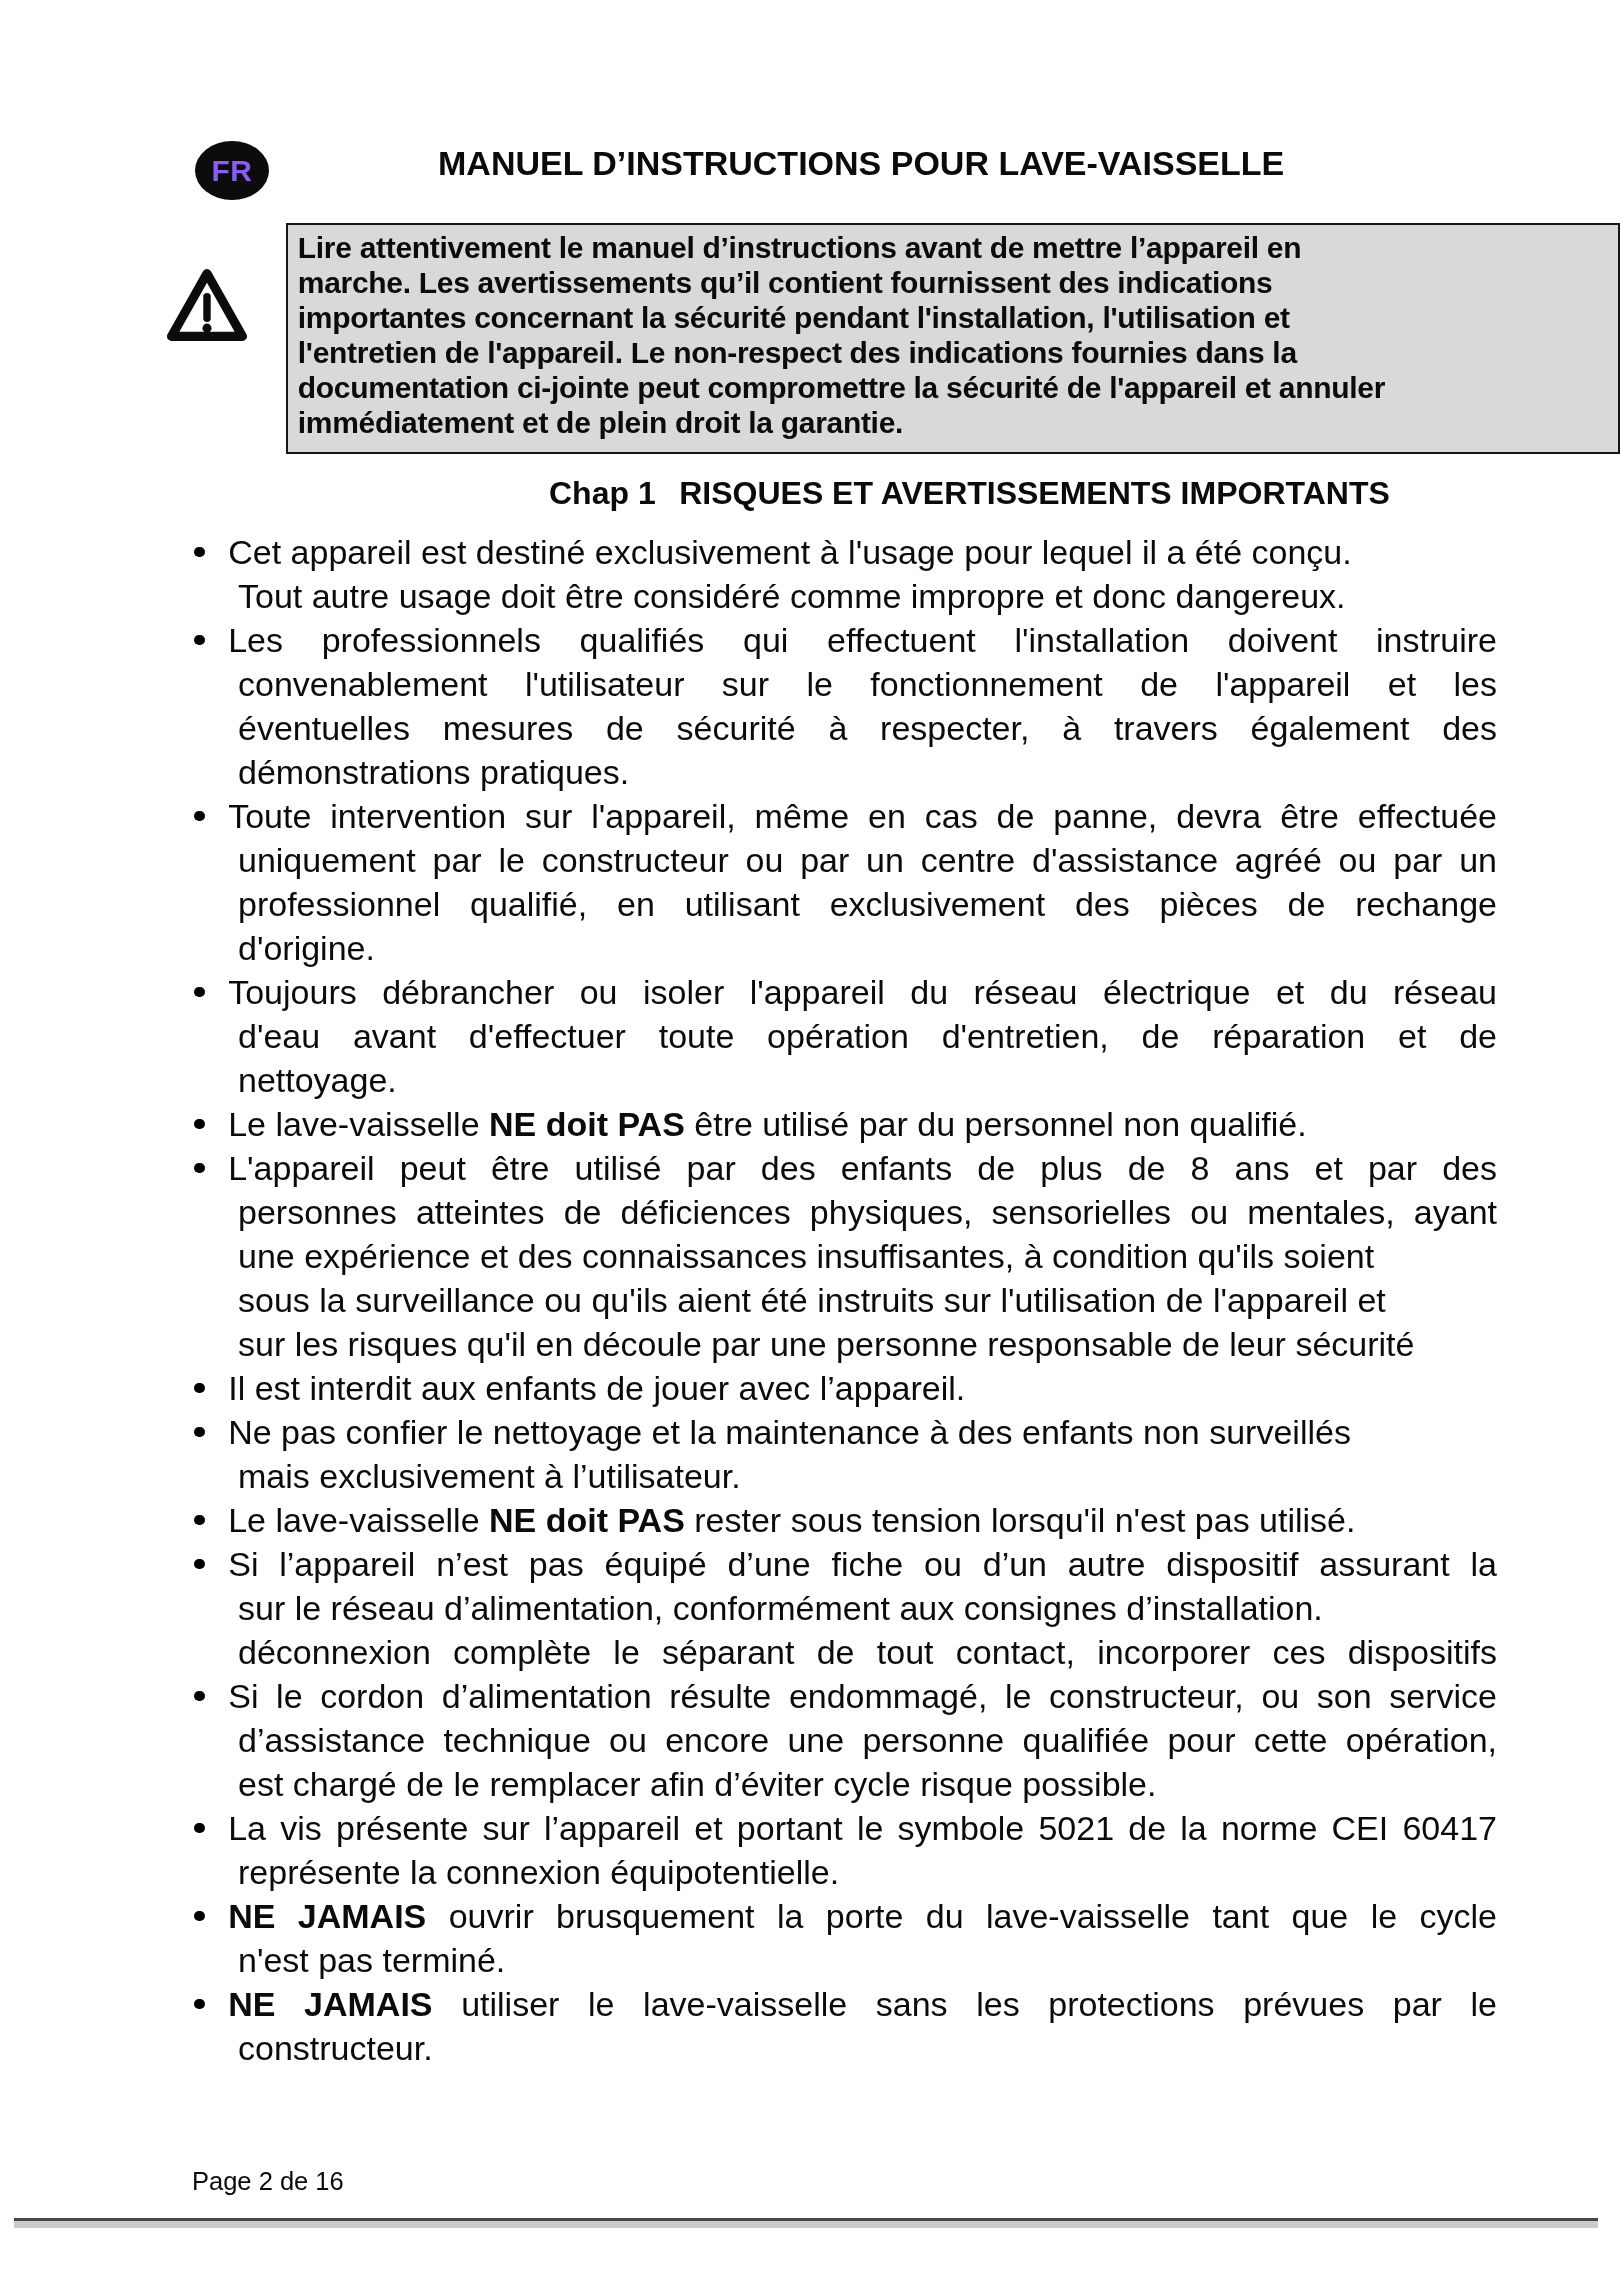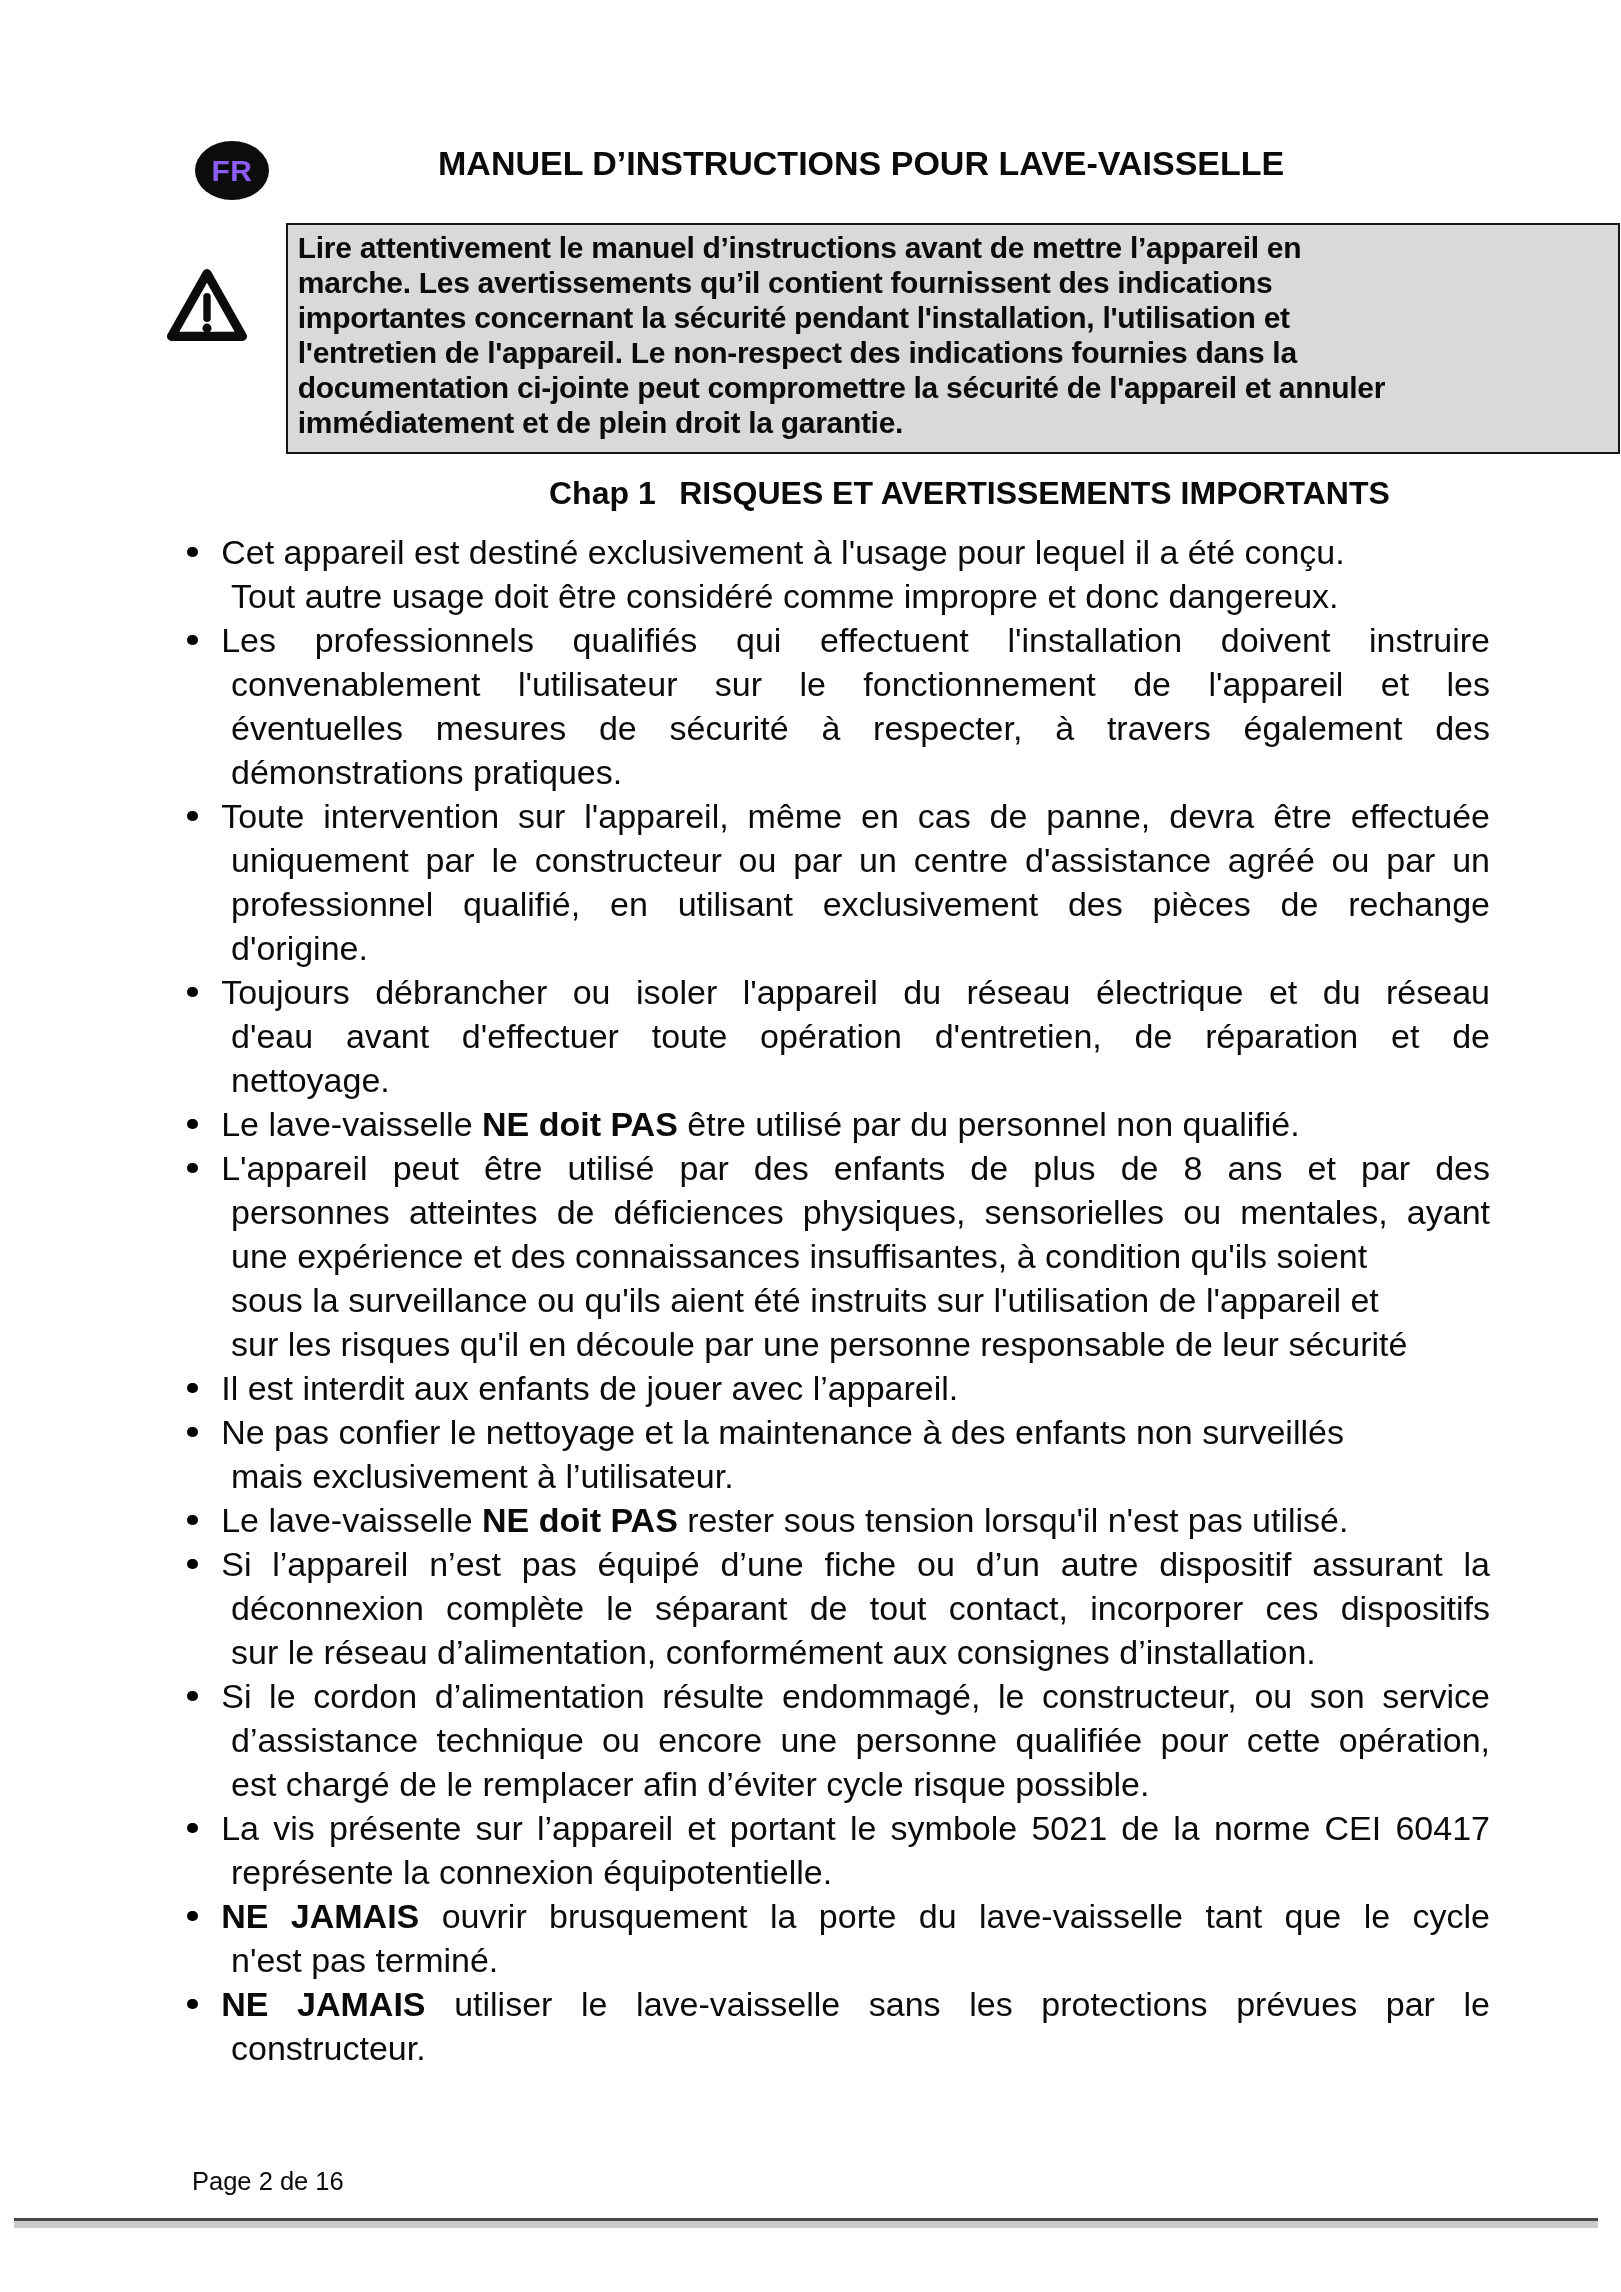--- a/index.html
+++ b/index.html
@@ -37,21 +37,21 @@
 
   
   .chap{
     position:absolute;left:541px;top:465px;margin:8px;
     font-size:32px;line-height:41px;font-weight:bold;white-space:nowrap;
   }
   .chap .chap-gap{display:inline-block;width:23.5px;}
 
   
   .bullets{
-    position:absolute;left:157px;top:530px;width:1333px;
+    position:absolute;left:164px;top:530px;width:1333px;
     margin:0;padding:0;list-style:none;
   }
   .bullets li{
     position:relative;padding-left:74px;
     font-size:34px;line-height:44px;
   }
   .dot{
     position:absolute;left:30px;top:16.7px;width:10.8px;height:10.8px;
     background:#000;border-radius:50%;
   }
@@ -146,22 +146,22 @@
         <div class="bl-line first"><span>Ne pas confier le nettoyage et la maintenance à des enfants non surveillés</span></div>
         <div class="bl-line"><span>mais exclusivement à l’utilisateur.</span></div>
       </li>
       <li>
         <span class="dot"></span>
         <div class="bl-line first"><span>Le lave-vaisselle </span><span class="b">NE doit PAS</span><span> rester sous tension lorsqu'il n'est pas utilisé.</span></div>
       </li>
       <li>
         <span class="dot"></span>
         <div class="bl-line just first"><span>Si l’appareil n’est pas équipé d’une fiche ou d’un autre dispositif assurant la</span></div>
+        <div class="bl-line"><span>sur le réseau d’alimentation, conformément aux consignes d’installation.</span></div>
         <div class="bl-line just"><span>déconnexion complète le séparant de tout contact, incorporer ces dispositifs</span></div>
-        <div class="bl-line"><span>sur le réseau d’alimentation, conformément aux consignes d’installation.</span></div>
       </li>
       <li>
         <span class="dot"></span>
         <div class="bl-line just first"><span>Si le cordon d’alimentation résulte endommagé, le constructeur, ou son service</span></div>
         <div class="bl-line just"><span>d’assistance technique ou encore une personne qualifiée pour cette opération,</span></div>
         <div class="bl-line"><span>est chargé de le remplacer afin d’éviter cycle risque possible.</span></div>
       </li>
       <li>
         <span class="dot"></span>
         <div class="bl-line just first"><span>La vis présente sur l’appareil et portant le symbole 5021 de la norme CEI 60417</span></div>

